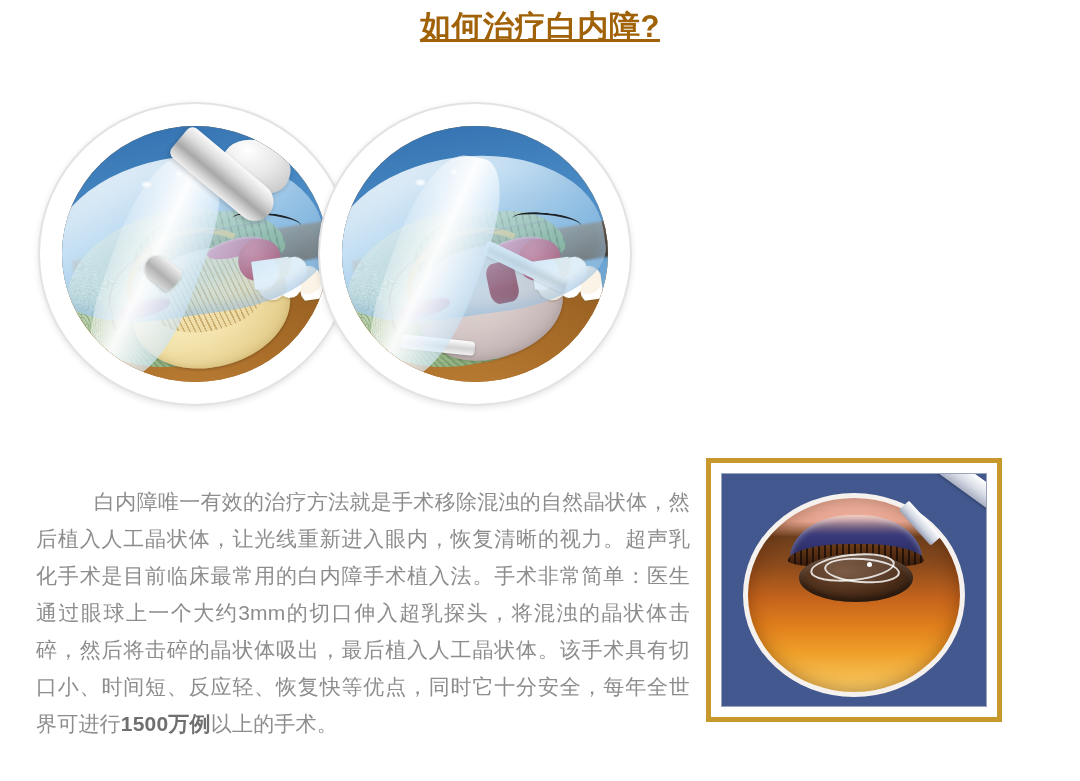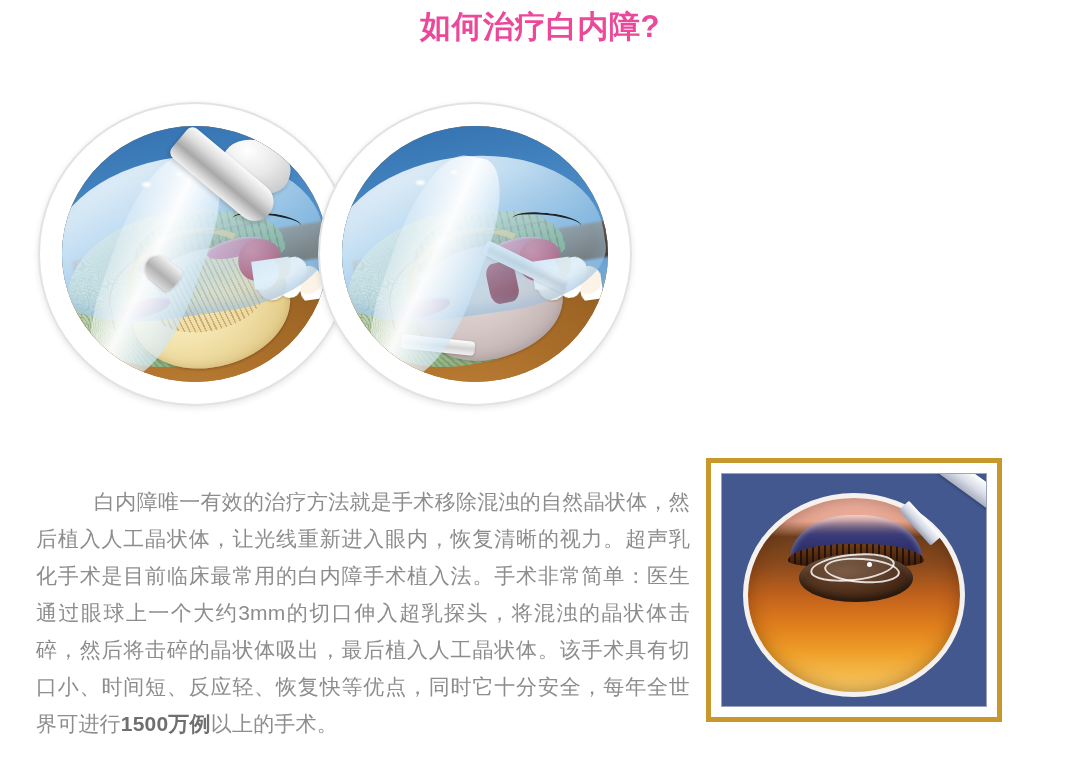--- a/index.html
+++ b/index.html
@@ -319,21 +319,21 @@
   .forceps2 {
     position: absolute; left: 66%; top: 18%; width: 18%; height: 6%;
     background: linear-gradient(180deg, #ffffff, #cfd4e0 60%, #9aa2b6);
     border-radius: 2px;
     transform: rotate(48deg);
   }
 </style>
 </head>
 <body>
 
-<div class="page-title" style="color: #ec4899;">如何治疗白内障?</div>
+<div class="page-title" style="color: #a16207; text-decoration: underline;">如何治疗白内障?</div>
 
 <div class="illus-pair">
 
   <div class="eye-circle left">
     <div class="eye-inner">
       <div class="vitreous"></div>
       <div class="sclera"></div>
       <div class="limbus"></div>
       <div class="iris"></div>
       <div class="iris-band"></div>

